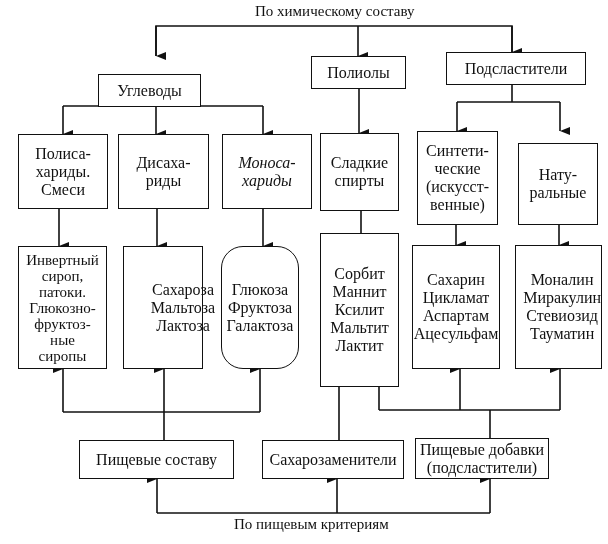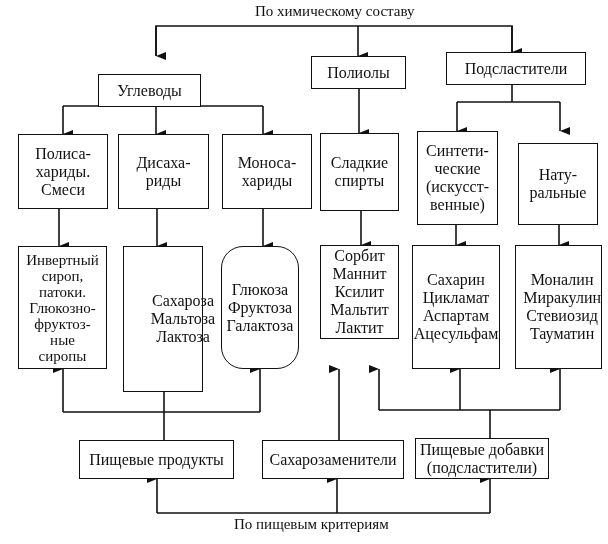--- a/index.html
+++ b/index.html
@@ -85,21 +85,21 @@
 
 <div class="box" style="left:18px; top:134px; width:90px; height:75px;">
   <span class="txt">Полиса-
 хариды.
 Смеси</span>
 </div>
 <div class="box" style="left:118px; top:134px; width:91px; height:75px;">
   <span class="txt">Дисаха-
 риды</span>
 </div>
-<div class="box" style="left:222px; top:134px; width:90px; height:75px;">
+<div class="box" style="left:222px; top:134px; width:90px; height:75px;font-style:italic;">
   <span class="txt">Моноса-
 хариды</span>
 </div>
 <div class="box" style="left:320px; top:133px; width:79px; height:78px;">
   <span class="txt">Сладкие
 спирты</span>
 </div>
 <div class="box" style="left:417px; top:131px; width:81px; height:94px;">
   <span class="txt">Синтети-
 ческие
@@ -113,52 +113,52 @@
 
 <div class="box" style="left:18px; top:246px; width:89px; height:123px;">
   <span class="txt" style="font-size:15px; line-height:16px;">Инвертный
 сироп,
 патоки.
 Глюкозно-
 фруктоз-
 ные
 сиропы</span>
 </div>
-<div class="box" style="left:123px; top:246px; width:80px; height:146px;padding-left:40px;">
+<div class="box" style="left:123px; top:246px; width:80px; height:123px;padding-left:40px;">
   <span class="txt">Сахароза
 Мальтоза
 Лактоза</span>
 </div>
 <div class="box" style="left:221px; top:246px; width:78px; height:123px;border-radius:22px;">
   <span class="txt">Глюкоза
 Фруктоза
 Галактоза</span>
 </div>
-<div class="box" style="left:320px; top:245px; width:79px; height:94px;text-align:center;">
+<div class="box" style="left:320px; top:233px; width:79px; height:154px;text-align:center;">
   <span class="txt">Сорбит
 Маннит
 Ксилит
 Мальтит
 Лактит</span>
 </div>
 <div class="box" style="left:412px; top:245px; width:88px; height:124px;">
   <span class="txt">Сахарин
 Цикламат
 Аспартам
 Ацесульфам</span>
 </div>
 <div class="box" style="left:515px; top:245px; width:87px; height:124px;justify-content:flex-end;">
   <span class="txt">Моналин
 Миракулин
 Стевиозид
 Тауматин</span>
 </div>
 
 <div class="box" style="left:79px; top:440px; width:155px; height:39px;">
-  <span class="txt">Пищевые продукты</span>
+  <span class="txt">Пищевые составу</span>
 </div>
 <div class="box" style="left:262px; top:440px; width:142px; height:39px;">
   <span class="txt">Сахарозаменители</span>
 </div>
 <div class="box" style="left:415px; top:438px; width:134px; height:41px;">
   <span class="txt">Пищевые добавки
 (подсластители)</span>
 </div>
 
 <div class="label" style="left:234px; top:516px;">По пищевым критериям</div>

